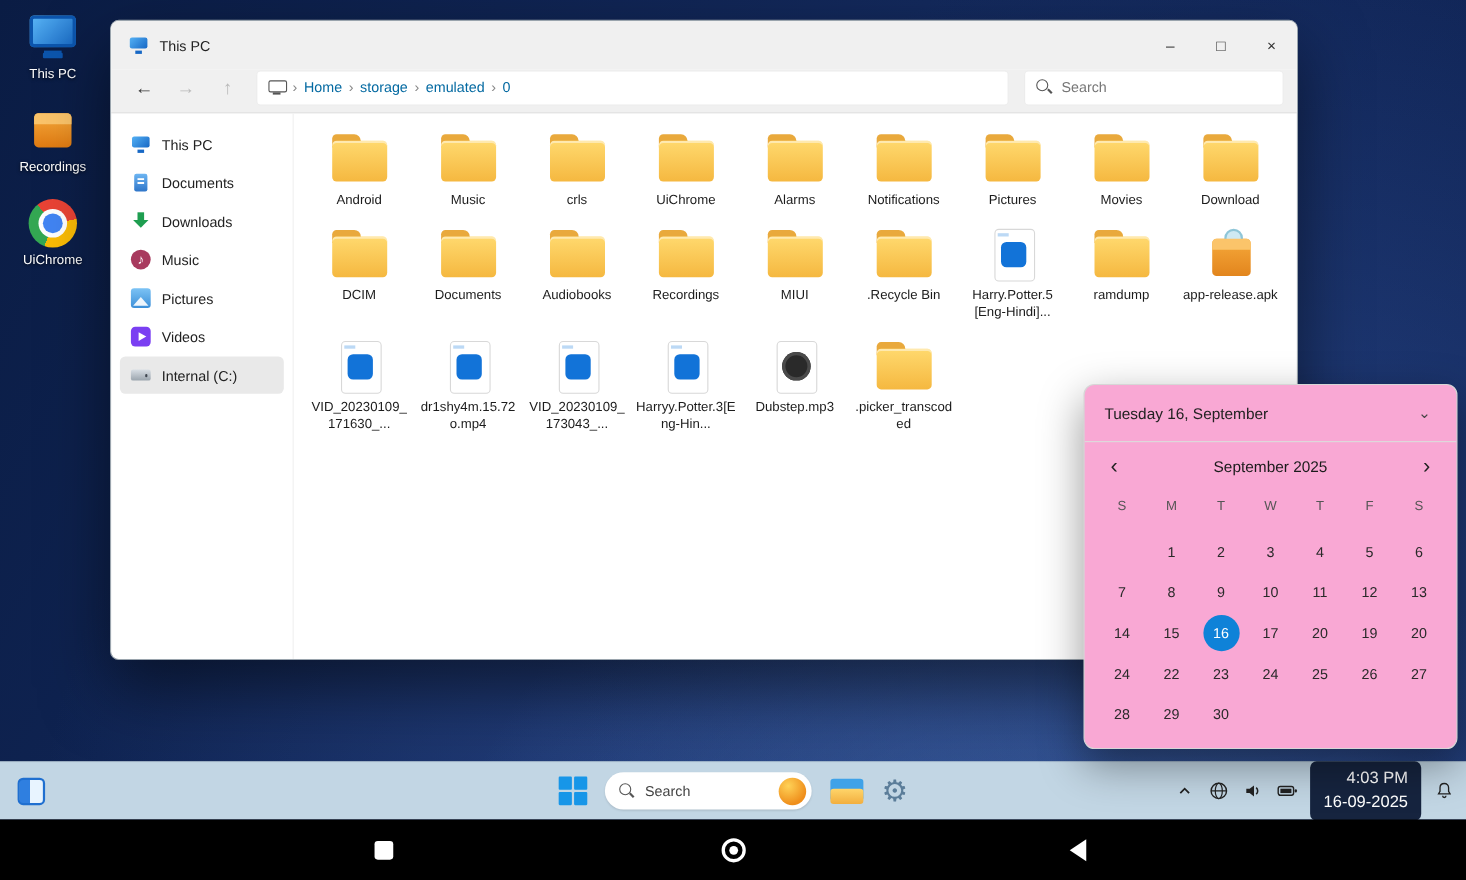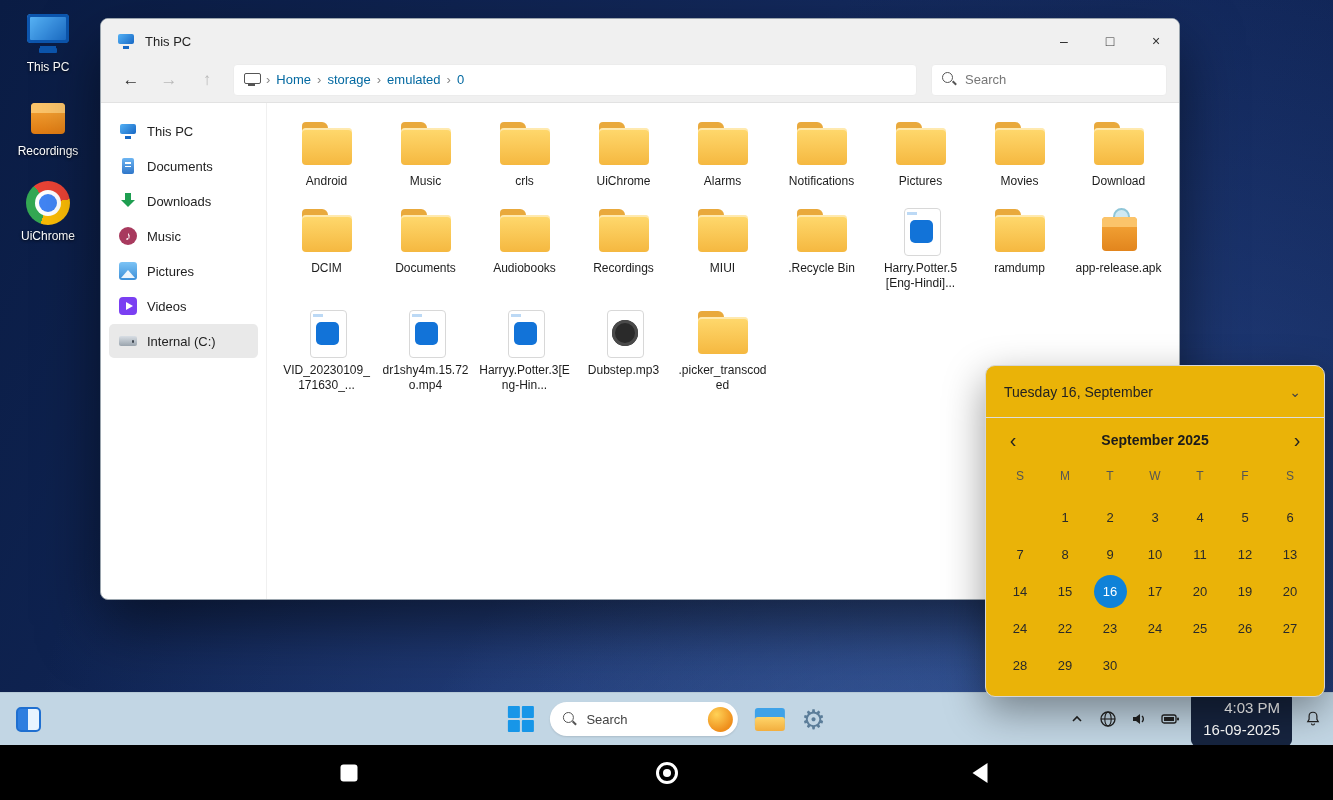--- a/index.html
+++ b/index.html
@@ -86,27 +86,27 @@
   .fi.video::after{content:"";position:absolute;left:19px;top:14px;width:23px;height:23px;background:#1273d8;border-radius:5px}
   .fi.video .inner::before{content:"";position:absolute;left:27px;top:20px;border-left:9px solid #fff;border-top:5.5px solid transparent;border-bottom:5.5px solid transparent}
   .fi.video .inner::after{content:"";position:absolute;left:16px;top:6px;width:10px;height:3px;background:#bcd9f5}
   .fi.audio::after{content:"";position:absolute;left:18px;top:12px;width:26px;height:26px;border-radius:50%;background:#2a2a2a;box-shadow:inset 0 0 0 3px #4a4a4a}
   .fi.audio .inner::before{content:"";position:absolute;left:28px;top:20px;border-left:9px solid #f2a33c;border-top:5px solid transparent;border-bottom:5px solid transparent}
   .fi.apk::before{content:"";position:absolute;left:13px;top:11px;width:35px;height:34px;border-radius:4px;background:linear-gradient(180deg,#f6a93b,#e2851d)}
   .fi.apk::after{content:"";position:absolute;left:13px;top:11px;width:35px;height:10px;border-radius:4px 4px 0 0;background:#fbc46a}
   .fi.apk .inner::before{content:"";position:absolute;left:24px;top:2px;width:13px;height:13px;border-radius:50%;background:#cfe9f2;border:2.5px solid #8fc6d8}
 
   
-  .calendar{position:absolute;right:8px;top:365px;width:340px;background:#eab308;border:1px solid #d6d6d6;border-radius:10px;
+  .calendar{position:absolute;right:8px;top:349px;width:340px;background:#f9a8d4;border:1px solid #d6d6d6;border-radius:10px;
     box-shadow:0 14px 40px rgba(0,0,0,.4);z-index:40;overflow:hidden}
   .cal-header{height:52px;display:flex;align-items:center;justify-content:space-between;padding:0 14px 0 18px;border-bottom:1px solid #dcdcdc}
   .cal-header .cal-date{font-size:14px;color:#222}
   .cal-collapse{width:30px;height:30px;border-radius:15px;display:flex;align-items:center;justify-content:center;font-size:14px;color:#444;cursor:pointer}
   .cal-nav{height:44px;display:flex;align-items:center;padding:0 16px}
-  .cal-month{flex:1;text-align:center;font-size:14px;font-weight:bold;color:#1b1b1b}
+  .cal-month{flex:1;text-align:center;font-size:14px;font-weight:normal;color:#1b1b1b}
   .cal-chev{font-size:20px;color:#222;cursor:pointer;width:22px;text-align:center;line-height:1}
   .cal-grid{display:grid;grid-template-columns:repeat(7,45px);grid-auto-rows:37px;justify-content:center;padding:0 6px 12px}
   .cal-dow{display:flex;align-items:center;justify-content:center;font-size:12px;color:#555;height:28px}
   .cal-day{display:flex;align-items:center;justify-content:center;font-size:13px;color:#2a2a2a;cursor:pointer}
   .cal-day.selected{width:33px;height:33px;justify-self:center;align-self:center;border-radius:50%;background:#0f82d8;color:#fff}
 
   
   .taskbar{position:absolute;left:0;right:0;bottom:55px;height:53px;background:#c2d6e4;z-index:30;border-top:1px solid rgba(0,0,0,.06)}
   .tb-corner{position:absolute;left:16px;top:14px;width:25px;height:25px;border:2.5px solid #1f6fd0;border-radius:5px;
     background:linear-gradient(90deg,#2f7fe0 0 46%,#e8f4ff 46%);cursor:pointer}
@@ -375,20 +375,26 @@
           <span class="f-label">VID_20230109_171630_...</span>
         </div>
 
         <div class="file">
           <span class="fi video">
             <i class="inner"></i>
           </span>
           <span class="f-label">dr1shy4m.15.72o.mp4</span>
         </div>
 
+        <div class="file">
+          <span class="fi video">
+            <i class="inner"></i>
+          </span>
+          <span class="f-label">VID_20230109_173043_...</span>
+        </div>
 
         <div class="file">
           <span class="fi video">
             <i class="inner"></i>
           </span>
           <span class="f-label">Harryy.Potter.3[Eng-Hin...</span>
         </div>
 
         <div class="file">
           <span class="fi audio">

